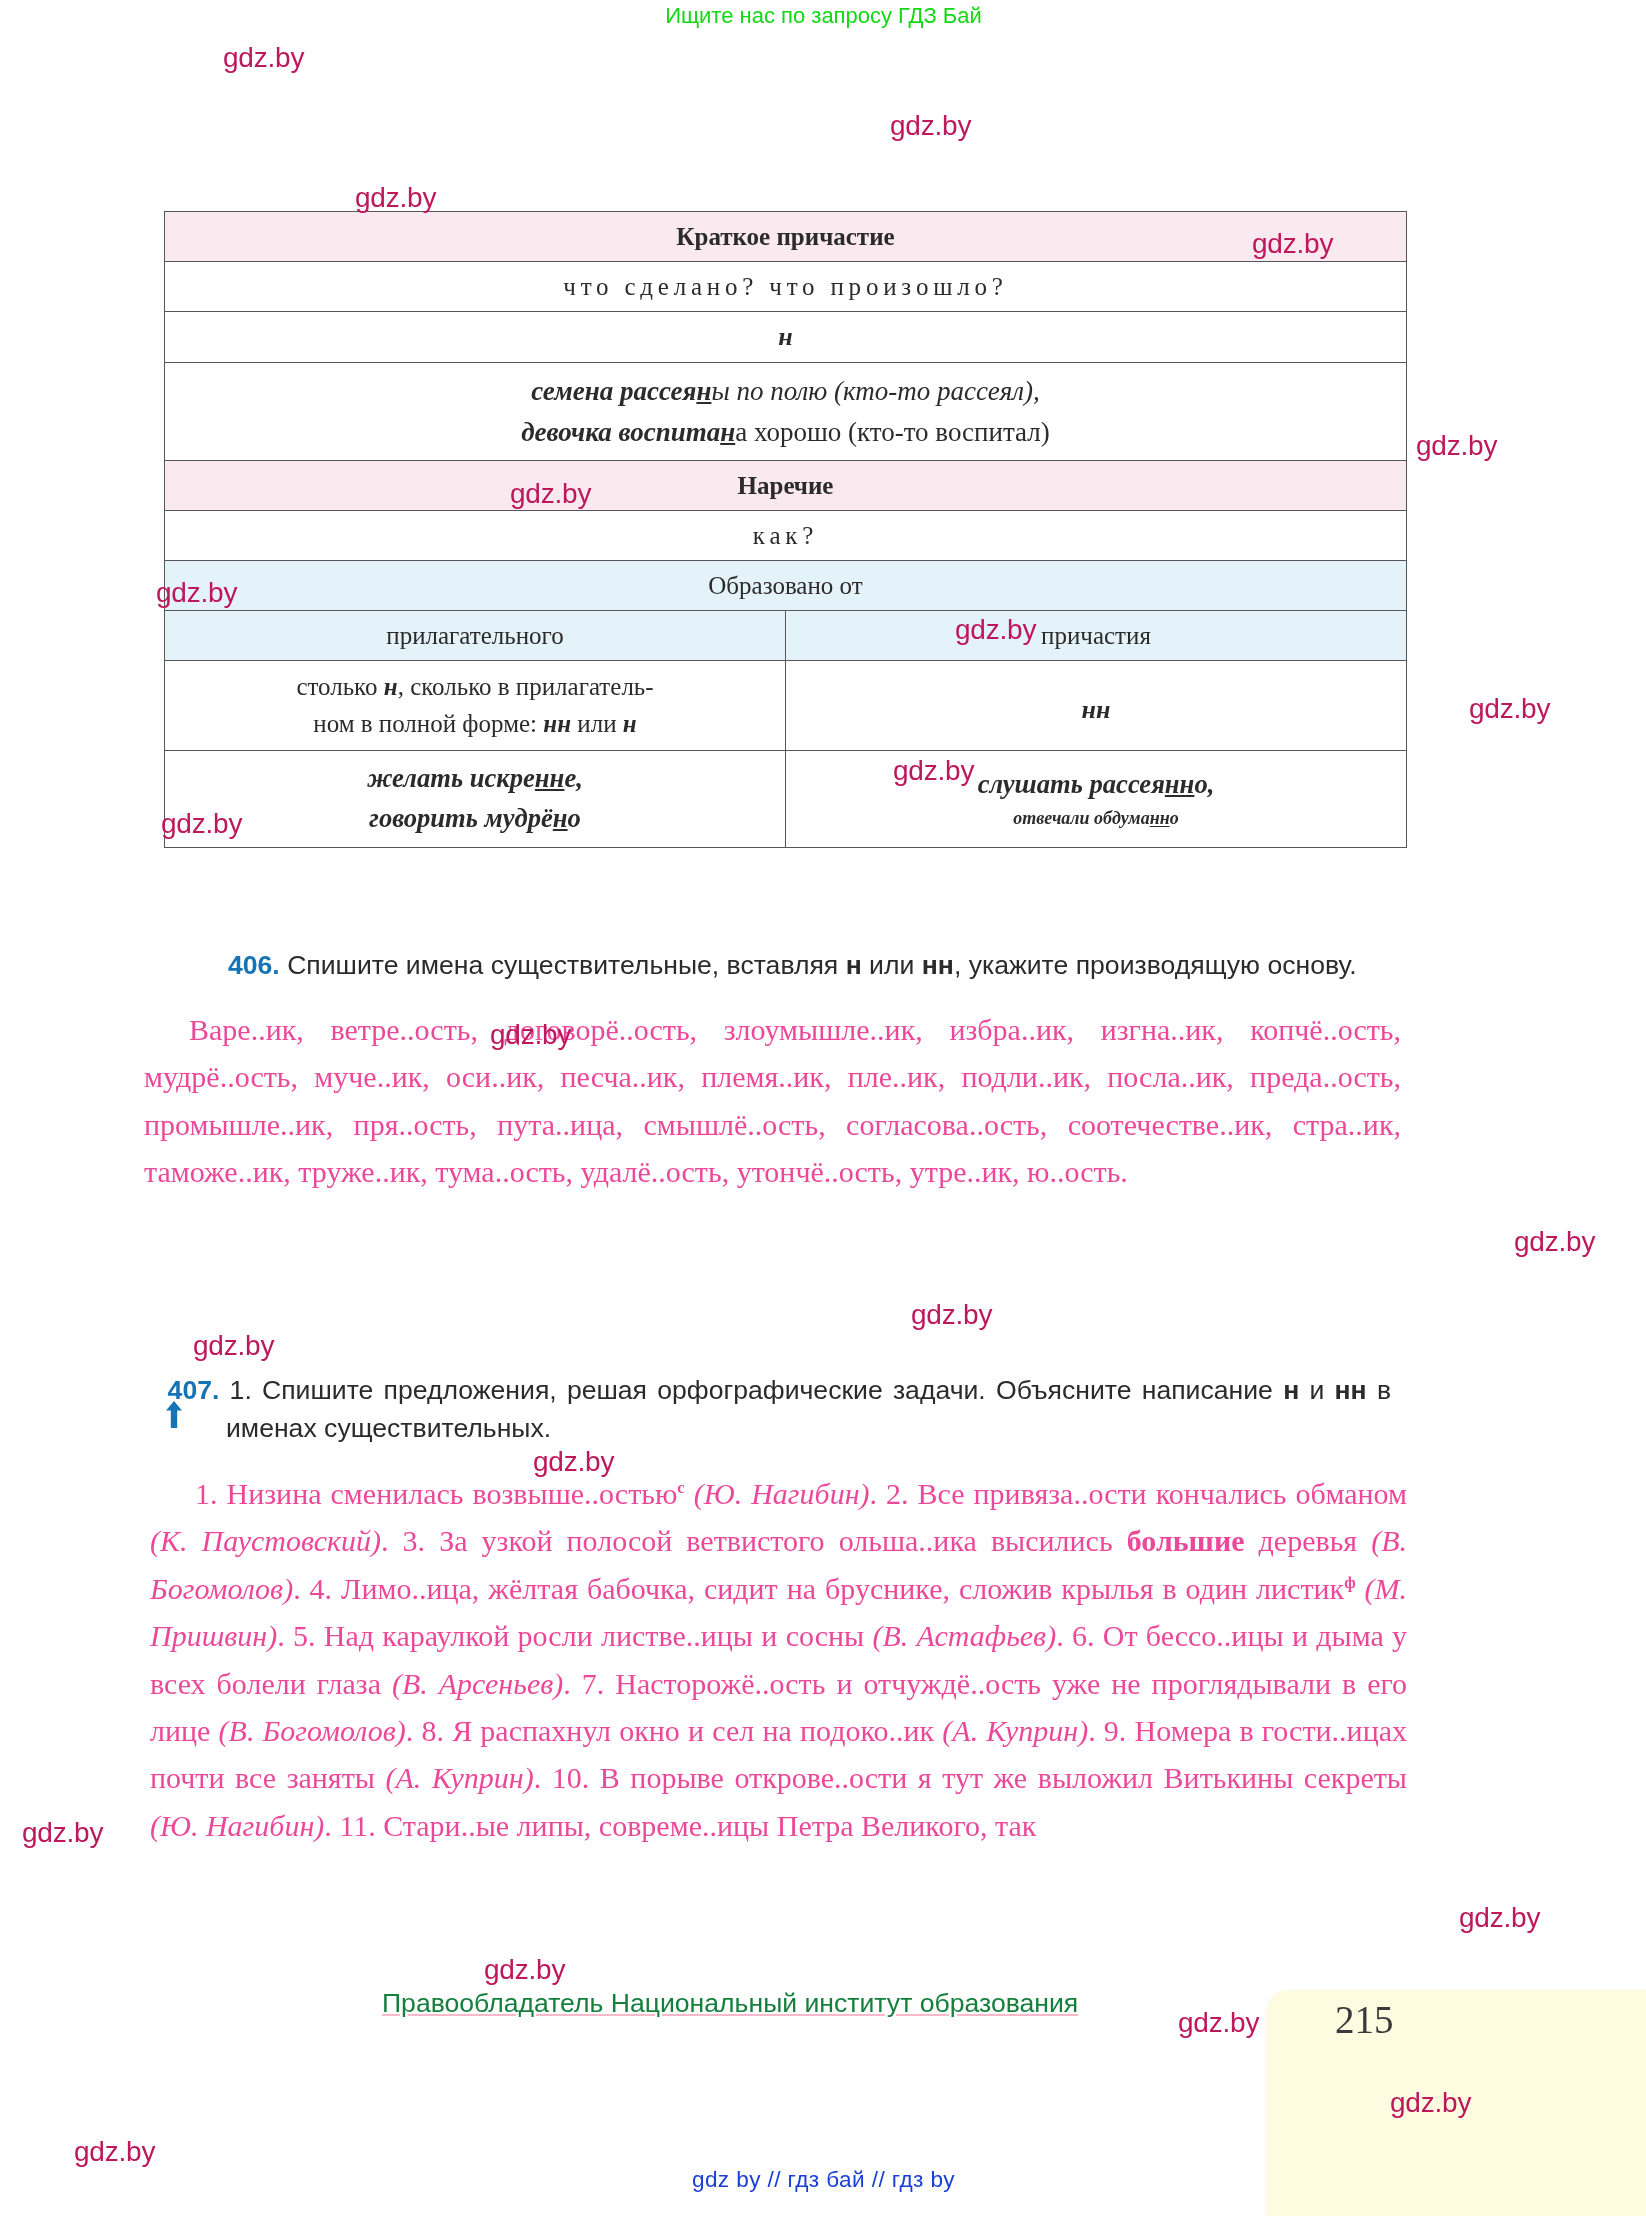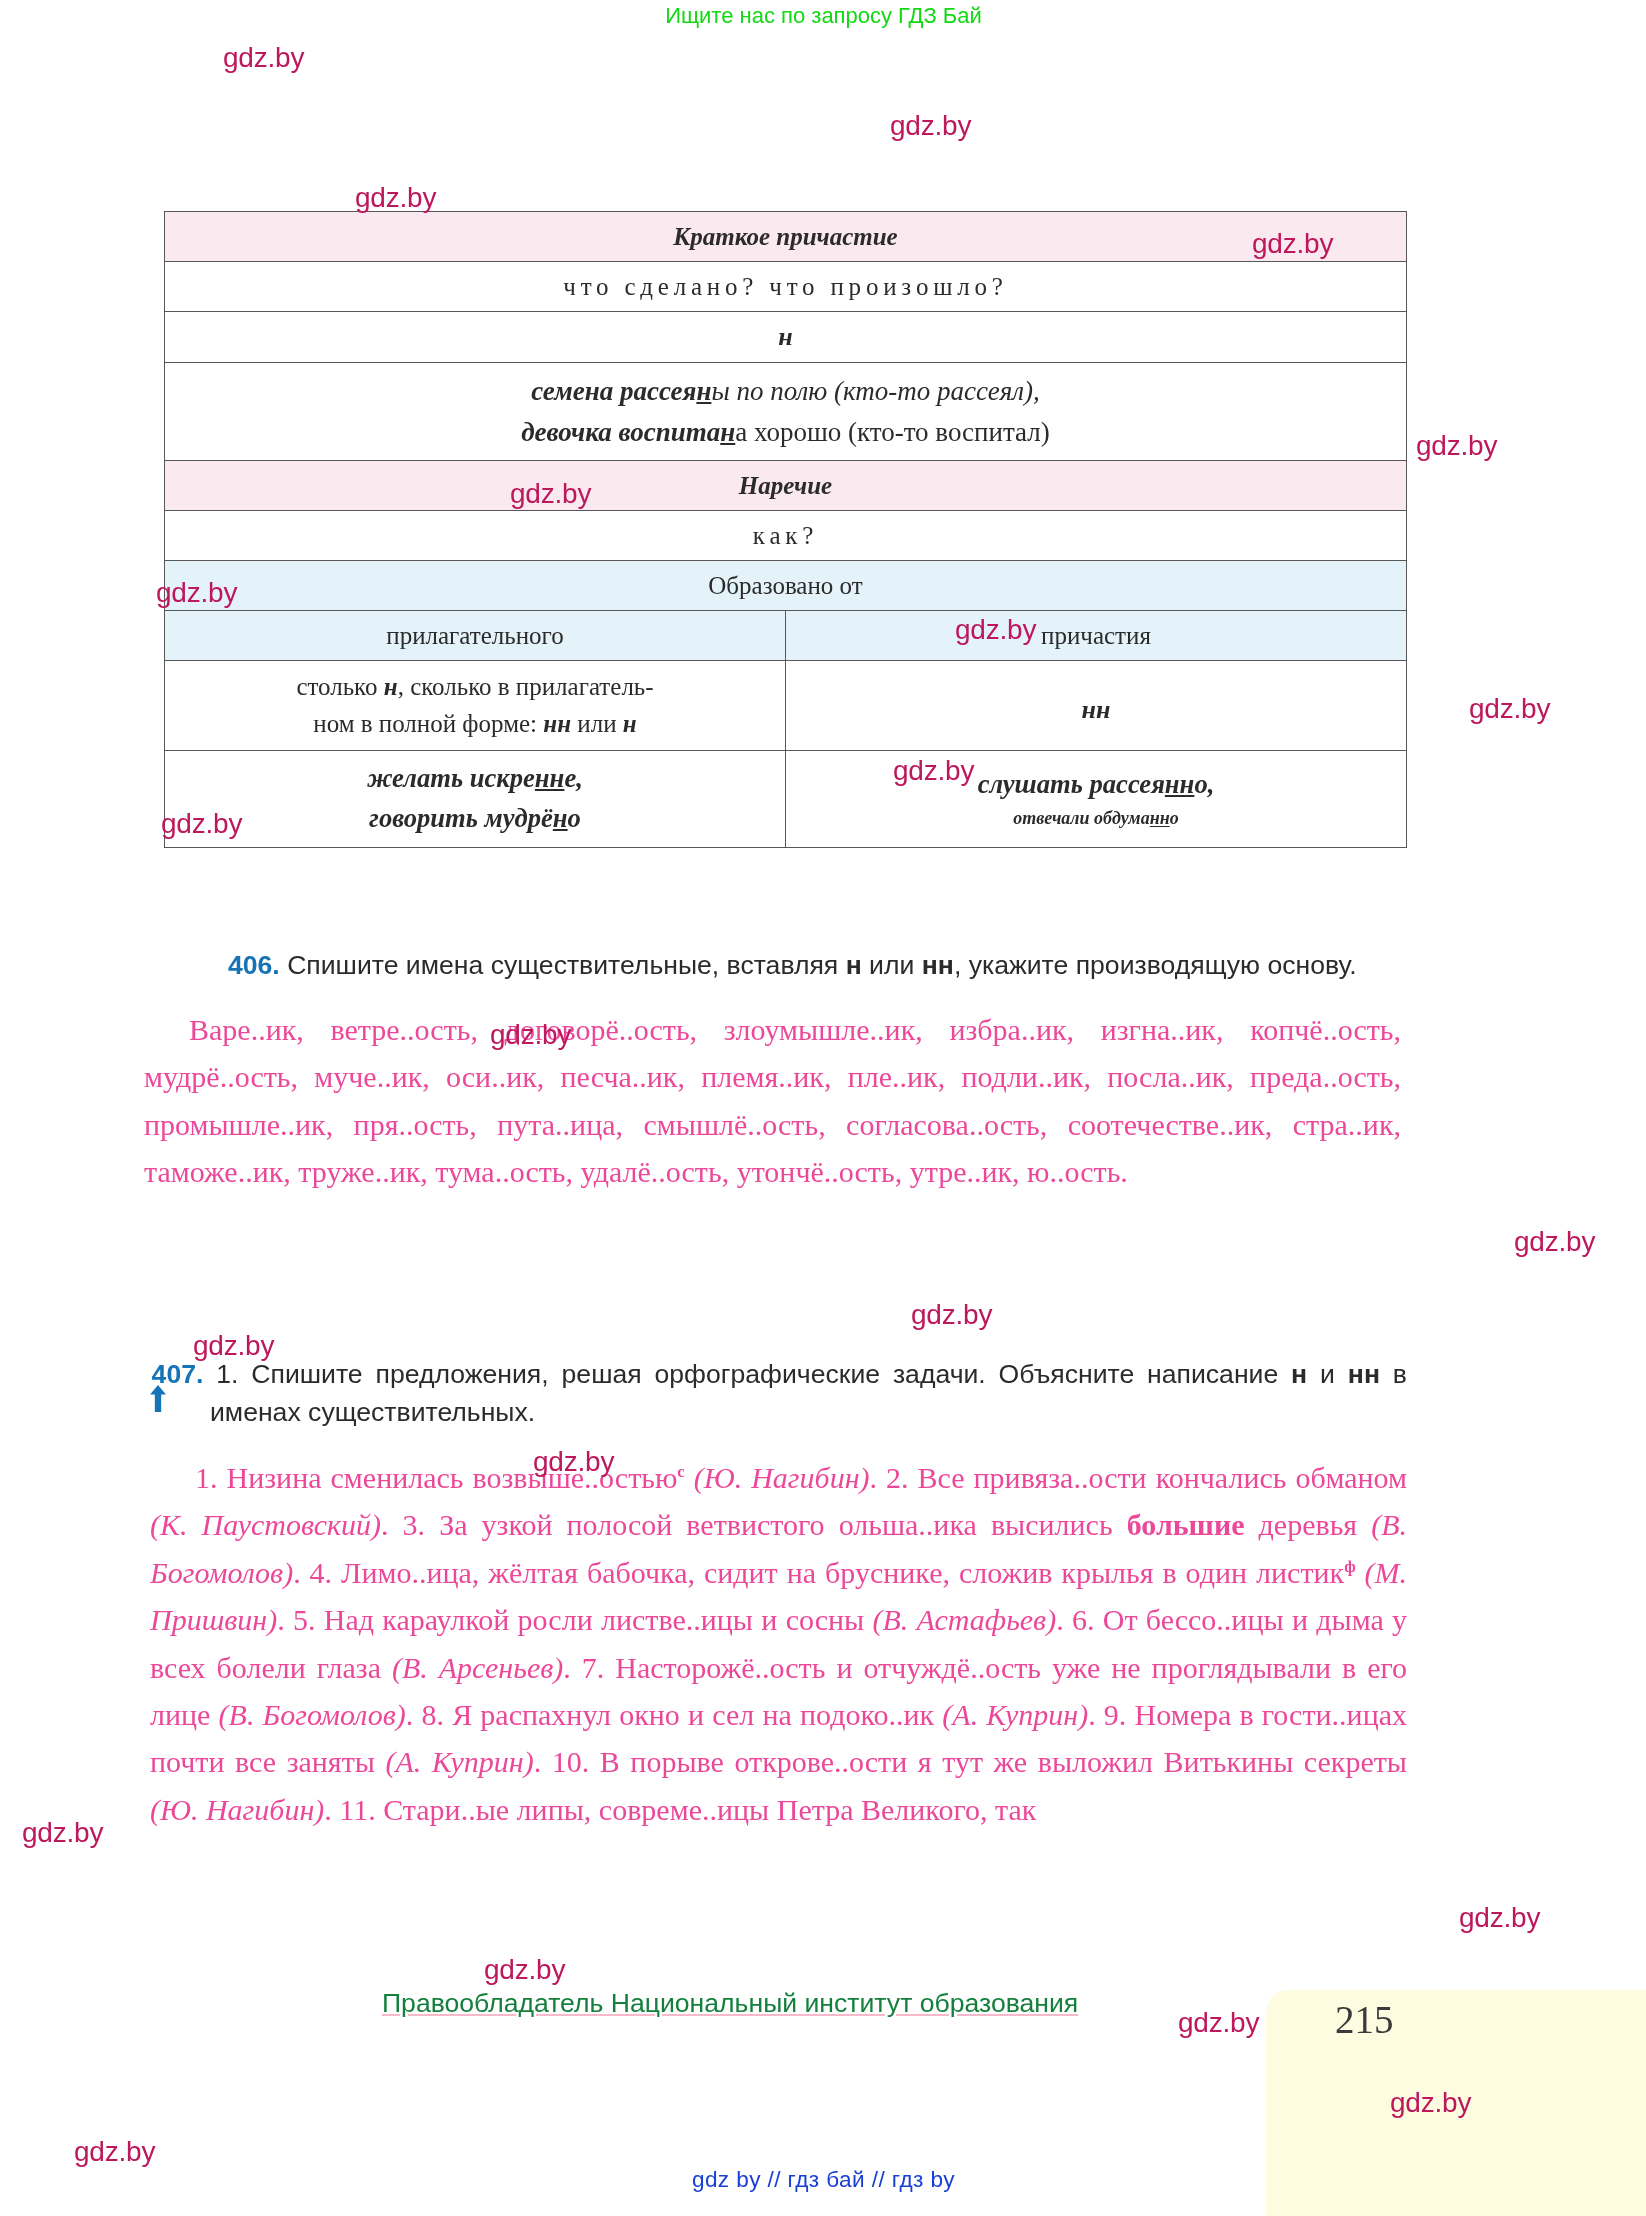--- a/index.html
+++ b/index.html
@@ -94,21 +94,21 @@
     z-index: 3;
   }
   .rule-table td {
     border: 1.6px solid #575757;
     text-align: center;
     vertical-align: middle;
     padding: 8px 4.8px;
     font-size: 25px;
     line-height: 1.32;
   }
-  .hdr-pink { background: #fbe9f0; font-weight: bold; font-size: 26.6px; padding: 13px 4.8px; font-style: italic; }
+  .hdr-pink { background: #fbe9f0; font-weight: bold; font-size: 26.6px; padding: 13px 4.8px; }
   .hdr-blue { background: #e4f3fa; padding: 13px 4.8px; }
   .spaced   { letter-spacing: 4.8px; font-size: 25px; padding: 13px 4.8px; }
   .bolditalic { font-style: italic; font-weight: bold; }
   .cellpad-lg { padding: 17.7px 4.8px; }
   .cellpad-xl { padding: 24px 11.3px; }
   u.ul { text-decoration: underline; text-underline-offset: 2.4px; }
 
   
   .body-block {
     position: absolute;
@@ -247,21 +247,21 @@
 
 <div class="body-block" style="left:144px; top:947px; width:1257px;">
   <p class="task-para" style="margin:0; text-indent:84px;">
     <span class="ex-num">406.</span>
     <span>Спишите имена существительные, вставляя </span><b>н</b><span> или </span><b>нн</b><span>, укажите произ­водящую основу.</span>
   </p>
   <p class="serif-para" style="margin:21px 0 0 0; text-indent:45px;">Варе..ик, ветре..ость, договорё..ость, злоумышле..ик, избра..ик, изгна..ик, копчё..ость, мудрё..ость, муче..ик, оси..ик, песча..ик, племя..ик, пле..ик, подли..ик, посла..ик, преда..ость, промышле..ик, пря..ость, пута..ица, смышлё..ость, согласова..ость, соотечестве..ик, стра..ик, таможе..ик, труже..ик, тума..ость, удалё..ость, утончё..ость, утре..ик, ю..ость.</p>
 </div>
 
 <div class="body-block" style="left:150px; top:1356px; width:1257px;">
-  <p class="task-para" style="margin:0; padding-left:60px; text-indent:-60px;">
+  <p class="task-para" style="margin:16px; padding-left:60px; text-indent:-60px;">
     <span class="arrow-up"><svg width="16" height="27" viewBox="0 0 20 34">
           <polygon points="10,0 20,12 14,12 14,34 6,34 6,12 0,12" fill="#1574b5"></polygon>
         </svg></span><span class="ex-num">407.</span>
     <span>1. Спишите предложения, решая орфографические задачи. Объясните написание </span><b>н</b><span> и </span><b>нн</b><span> в именах существительных.</span>
   </p>
   <p class="serif-para" id="sent-list" style="margin:22.6px 0 0 0; text-indent:45px;"><span>1. </span><span>Низина сменилась возвыше..остью</span><sup class="mk">с</sup><span class="author"> (Ю. Нагибин)</span><span>. </span><span>2. </span><span>Все привяза..ости кончались обманом</span><span class="author"> (К. Паустовский)</span><span>. </span><span>3. </span><span>За узкой полосой ветвистого ольша..ика высились </span><b>большие</b><span> деревья</span><span class="author"> (В. Богомолов)</span><span>. </span><span>4. </span><span>Лимо..ица, жёлтая бабочка, сидит на бруснике, сложив крылья в один листик</span><sup class="mk">ф</sup><span class="author"> (М. Пришвин)</span><span>. </span><span>5. </span><span>Над караулкой росли листве..ицы и сосны</span><span class="author"> (В. Астафьев)</span><span>. </span><span>6. </span><span>От бессо..ицы и дыма у всех болели глаза</span><span class="author"> (В. Арсеньев)</span><span>. </span><span>7. </span><span>Насторожё..ость и отчуждё..ость уже не проглядывали в его лице</span><span class="author"> (В. Богомолов)</span><span>. </span><span>8. </span><span>Я распахнул окно и сел на подоко..ик</span><span class="author"> (А. Куприн)</span><span>. </span><span>9. </span><span>Номера в гости..ицах почти все заняты</span><span class="author"> (А. Куприн)</span><span>. </span><span>10. </span><span>В порыве открове..ости я тут же выложил Витькины секреты</span><span class="author"> (Ю. Нагибин)</span><span>. </span><span>11. </span><span>Стари..ые липы, совреме..ицы Петра Великого, так</span><span></span></p>
 </div>
 
 <div class="page-number">215</div>
 

